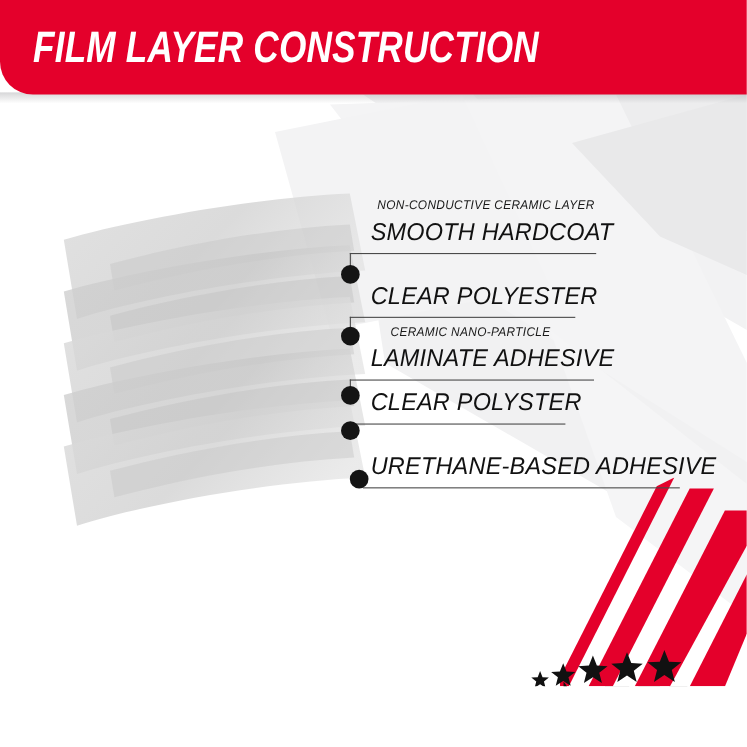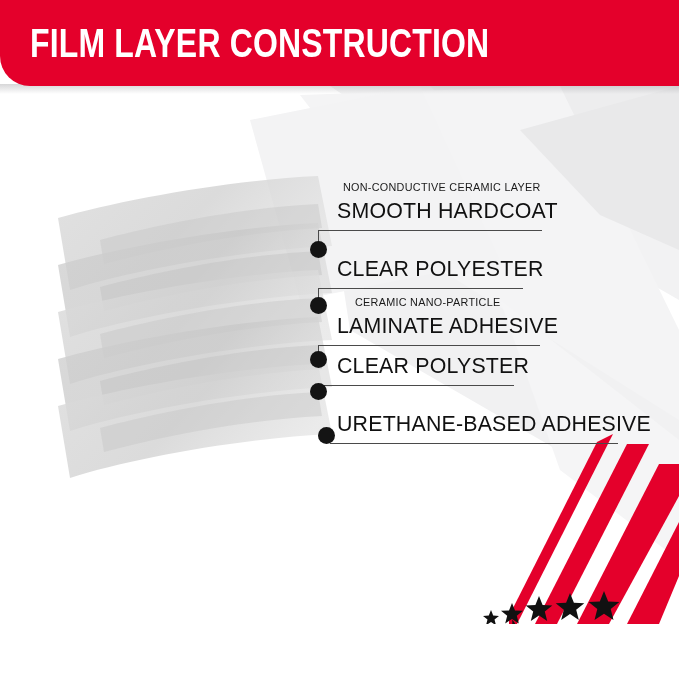--- a/index.html
+++ b/index.html
@@ -8,20 +8,21 @@
     background: #ffffff;
   }
   #root {
     position: relative;
     width: 679px;
     height: 624px;
     overflow: hidden;
     background: #ffffff;
     font-family: "Liberation Sans", sans-serif;
     box-sizing: border-box;
+    font-style: italic;
   }
 
   
   #bg-facets {
     position: absolute;
     left: 0; top: 0;
     width: 679px; height: 679px;
     pointer-events: none;
   }
 

